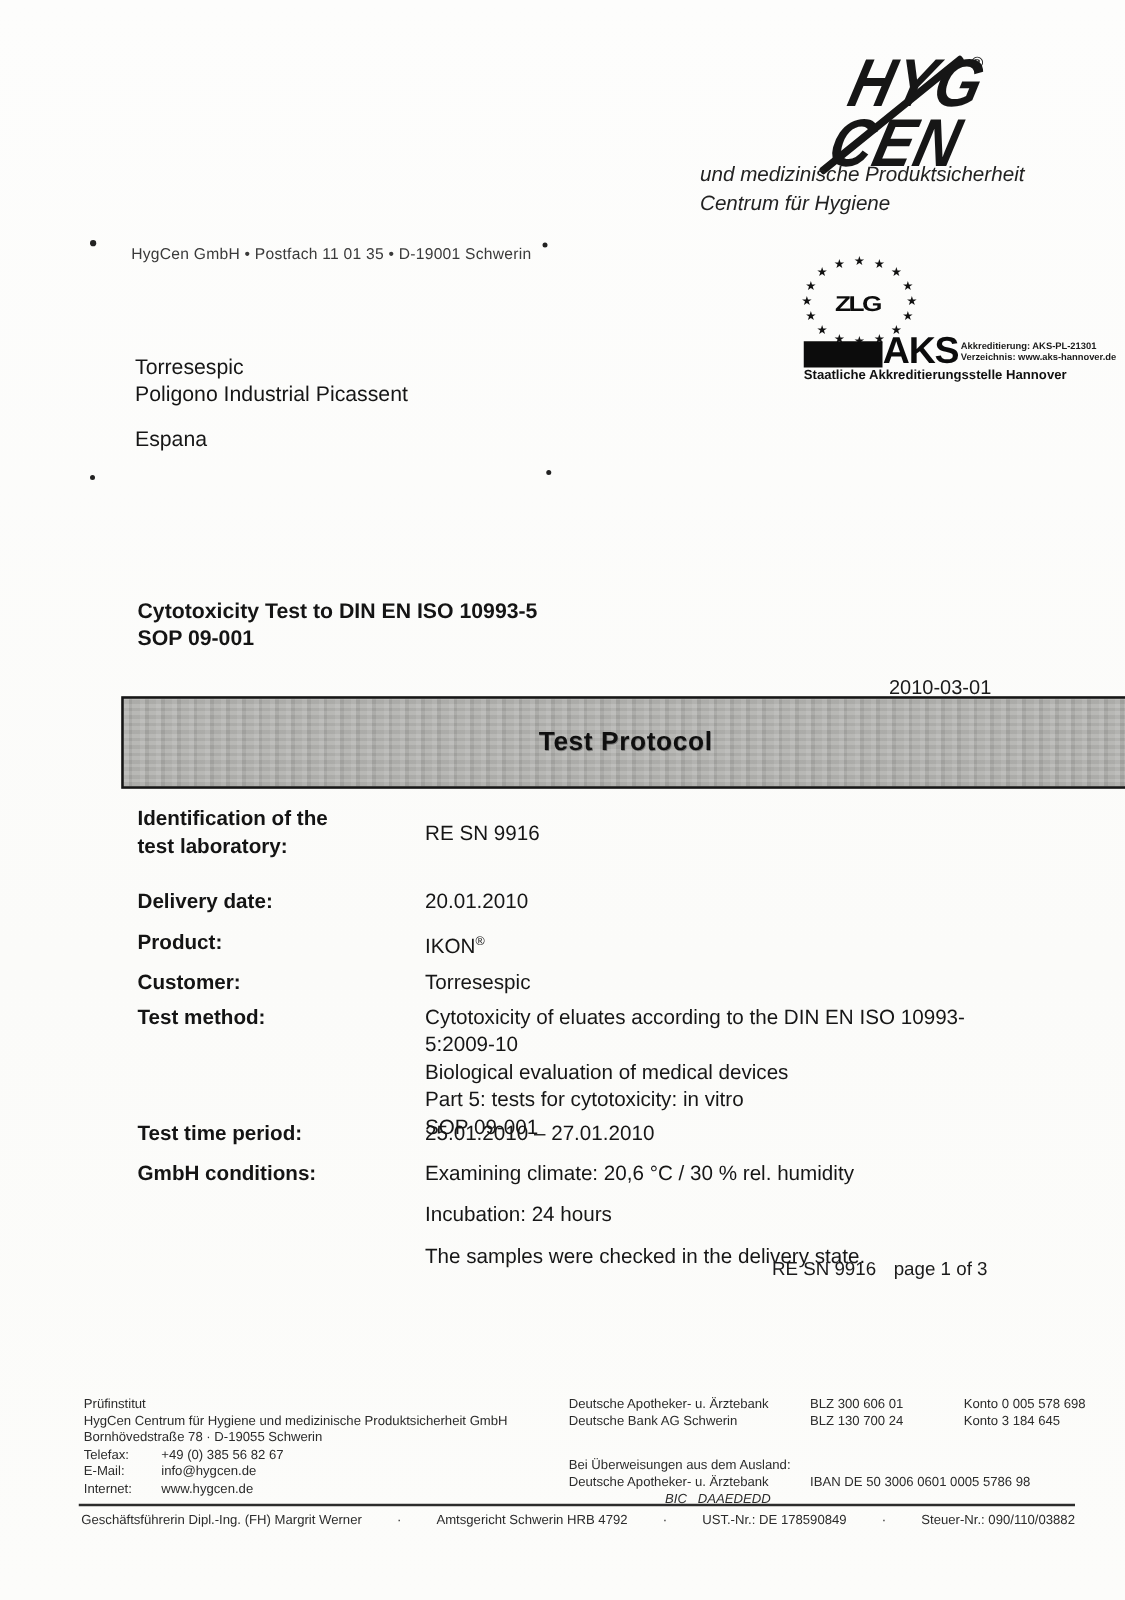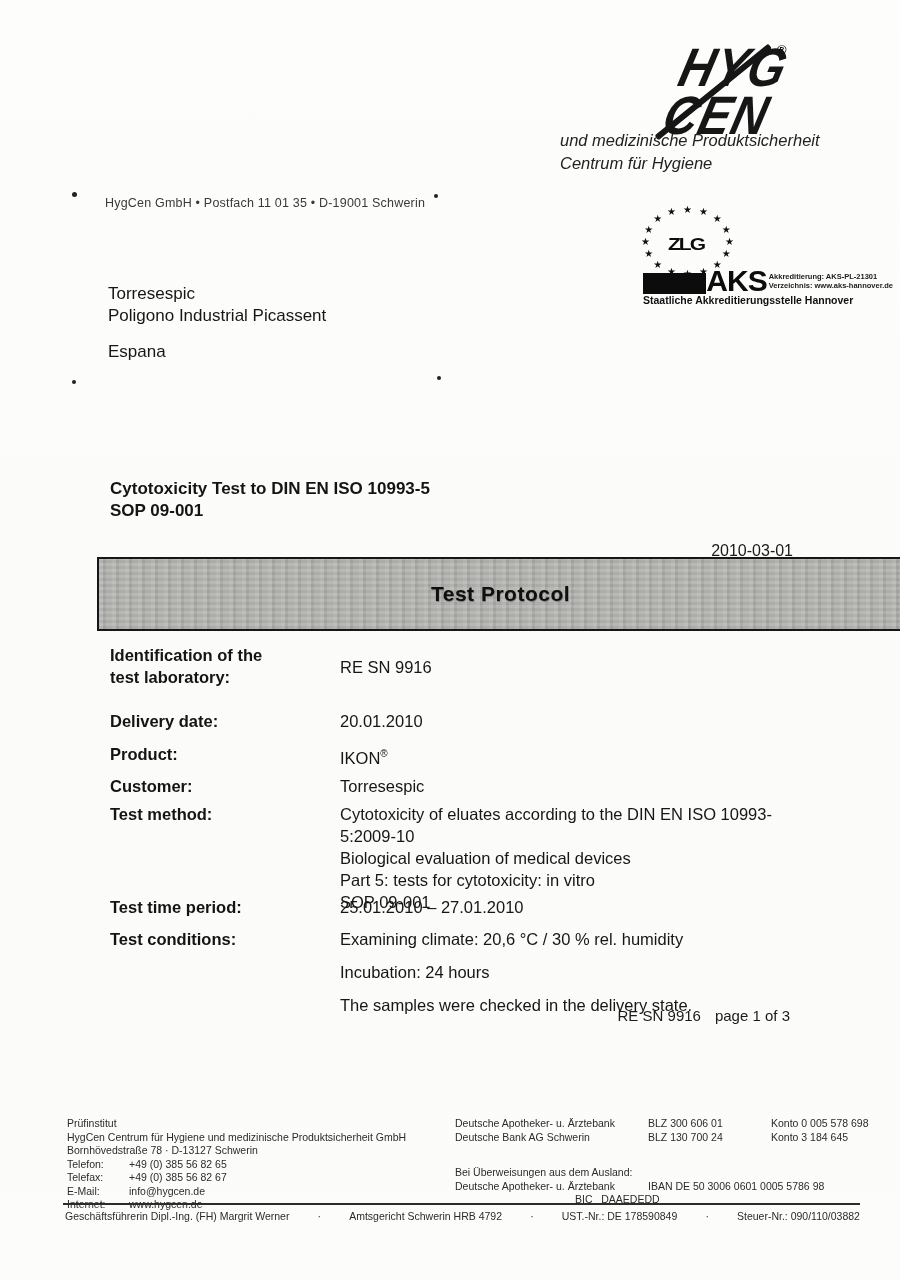--- a/index.html
+++ b/index.html
@@ -156,37 +156,33 @@
     <div>Cytotoxicity of eluates according to the DIN EN ISO 10993-</div>
     <div>5:2009-10</div>
     <div>Biological evaluation of medical devices</div>
     <div>Part 5: tests for cytotoxicity: in vitro</div>
     <div>SOP 09-001</div>
   </div>
 
   <div class="flabel abs" style="left:110px; top:896px;">Test time period:</div>
   <div class="fvalue abs" style="left:340px; top:896px;">25.01.2010 – 27.01.2010</div>
 
-  <div class="flabel abs" style="left:110px; top:928px;">Test conditions:</div>
+  <div class="flabel abs" style="left:110px; top:928px;">GmbH conditions:</div>
   <div class="fvalue abs" style="left:340px; top:928px;">Examining climate: 20,6 °C / 30 % rel. humidity</div>
   <div class="fvalue abs" style="left:340px; top:961px;">Incubation: 24 hours</div>
   <div class="fvalue abs" style="left:340px; top:994px;">The samples were checked in the delivery state.</div>
 
   <div class="page-ref abs" style="right:110px; top:1007px;">
     <span>RE SN 9916</span><span class="gap"></span><span>page 1 of 3</span>
   </div>
 
   <div class="ft abs" style="left:67px; top:1117px; width:380px;">
     <div>Prüfinstitut</div>
     <div>HygCen Centrum für Hygiene und medizinische Produktsicherheit GmbH</div>
-    <div>Bornhövedstraße 78  ·  D-13127 Schwerin</div>
-    <div class="ft-contact-row">
-      <span>Telefon:</span>
-      <span>+49 (0) 385 56 82 65</span>
-    </div>
+    <div>Bornhövedstraße 78  ·  D-19055 Schwerin</div>
     <div class="ft-contact-row">
       <span>Telefax:</span>
       <span>+49 (0) 385 56 82 67</span>
     </div>
     <div class="ft-contact-row">
       <span>E-Mail:</span>
       <span>info@hygcen.de</span>
     </div>
     <div class="ft-contact-row">
       <span>Internet:</span>
@@ -203,21 +199,21 @@
     <div class="bank-grid">
       <span>Deutsche Bank AG Schwerin</span>
       <span>BLZ 130 700 24</span>
       <span>Konto 3 184 645</span>
     </div>
     <div style="margin-top:22px;">Bei Überweisungen aus dem Ausland:</div>
     <div style="display:grid; grid-template-columns:185px auto; column-gap:8px;">
       <span>Deutsche Apotheker- u. Ärztebank</span>
       <span>IBAN DE 50 3006 0601 0005 5786 98</span>
     </div>
-    <div style="margin-left:120px; white-space:pre;">BIC   DAAEDEDD</div>
+    <div style="margin-left:77px; white-space:pre;font-style:italic;">BIC   DAAEDEDD</div>
   </div>
 
   <div class="legal-rule abs"></div>
   <div class="legal abs">
     <span>Geschäftsführerin Dipl.-Ing. (FH) Margrit Werner</span>
     <span>·</span>
     <span>Amtsgericht Schwerin HRB 4792</span>
     <span>·</span>
     <span>UST.-Nr.: DE 178590849</span>
     <span>·</span>

